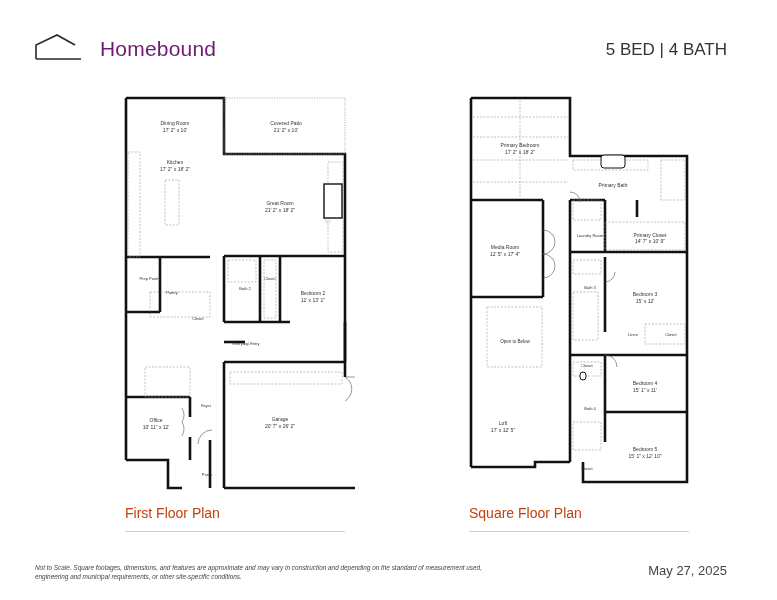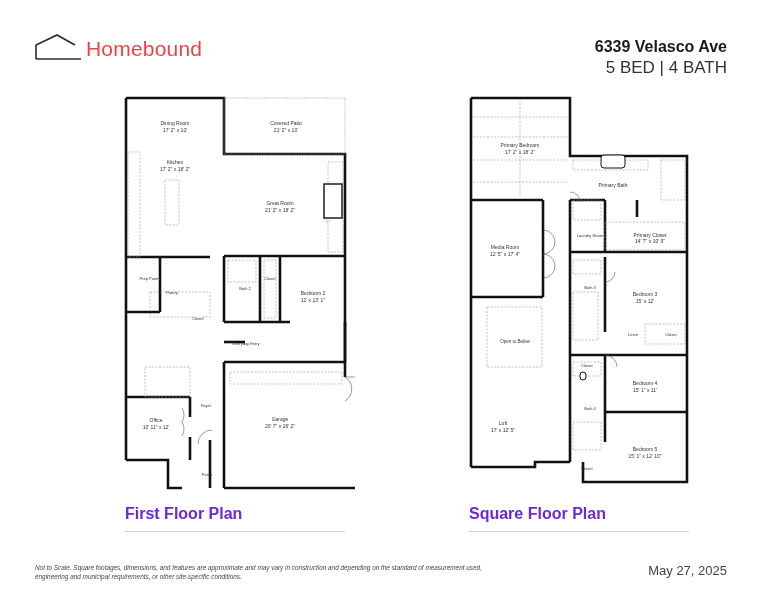--- a/index.html
+++ b/index.html
@@ -1,42 +1,41 @@
 <!DOCTYPE html>
 <html><head>
 <meta charset="utf-8">
 <style>
   html, body { margin:0; padding:0; background:#ffffff; }
   body { width:777px; height:600px; position:relative; overflow:hidden; font-family:"Liberation Sans", sans-serif; color:#1e1e1e; }
   .abs { position:absolute; }
   .logo { left:35px; top:34px; display:flex; align-items:flex-end; }
-  .logo-text { font-size:21px; color:#ef4444; letter-spacing:0.2px; margin-left:3px; line-height:22px;text-align:right; }
+  .logo-text { font-size:21px; color:#701a75; letter-spacing:0.2px; margin-left:17px; line-height:22px;text-align:right; }
   .addr { right:50px; top:38px; text-align:right; }
   .addr-title { font-size:16px; font-weight:bold; color:#1a1a1a; }
   .addr-sub { font-size:17px; color:#333; margin-top:2px; }
   .plan-svg { position:absolute; }
   .room-lbl { font-family:"Liberation Sans", sans-serif; font-size:5px; fill:#333; text-anchor:middle; }
-  .plan-caption { font-size:16px; color:#6d28d9;font-weight:bold; }
+  .plan-caption { font-size:14px; color:#c2410c; }
   .caption-rule { height:1px; background:#cfcfcf; }
   .disclaimer { left:35px; top:563px; font-size:6.4px; font-style:italic; color:#444; line-height:9px; width:470px; }
   .date { right:50px; top:563px; font-size:13px; color:#444; }
 </style>
 </head>
 <body>
 
 <div class="abs logo">
   <svg width="48" height="26" viewBox="0 0 48 26">
     <polyline points="1,25 1,11 22,1 40,11" fill="none" stroke="#2a2a2a" stroke-width="1.6"></polyline>
     <line x1="1" y1="25" x2="46" y2="25" stroke="#2a2a2a" stroke-width="1.6"></line>
   </svg>
   <span class="logo-text">Homebound</span>
 </div>
 
 <div class="abs addr">
-  <div class="addr-title">6339 Velasco Ave</div>
   <div class="addr-sub">
     <span>5 BED</span>
     <span>|</span>
     <span>4 BATH</span>
   </div>
 </div>
 
 <svg class="plan-svg" style="left:120px;top:92px;" width="235" height="400" viewBox="0 0 235 400">
   <g fill="none" stroke="#111" stroke-width="2.6">
     <polyline points="6,6 104,6 104,62 225,62 225,285"></polyline>

